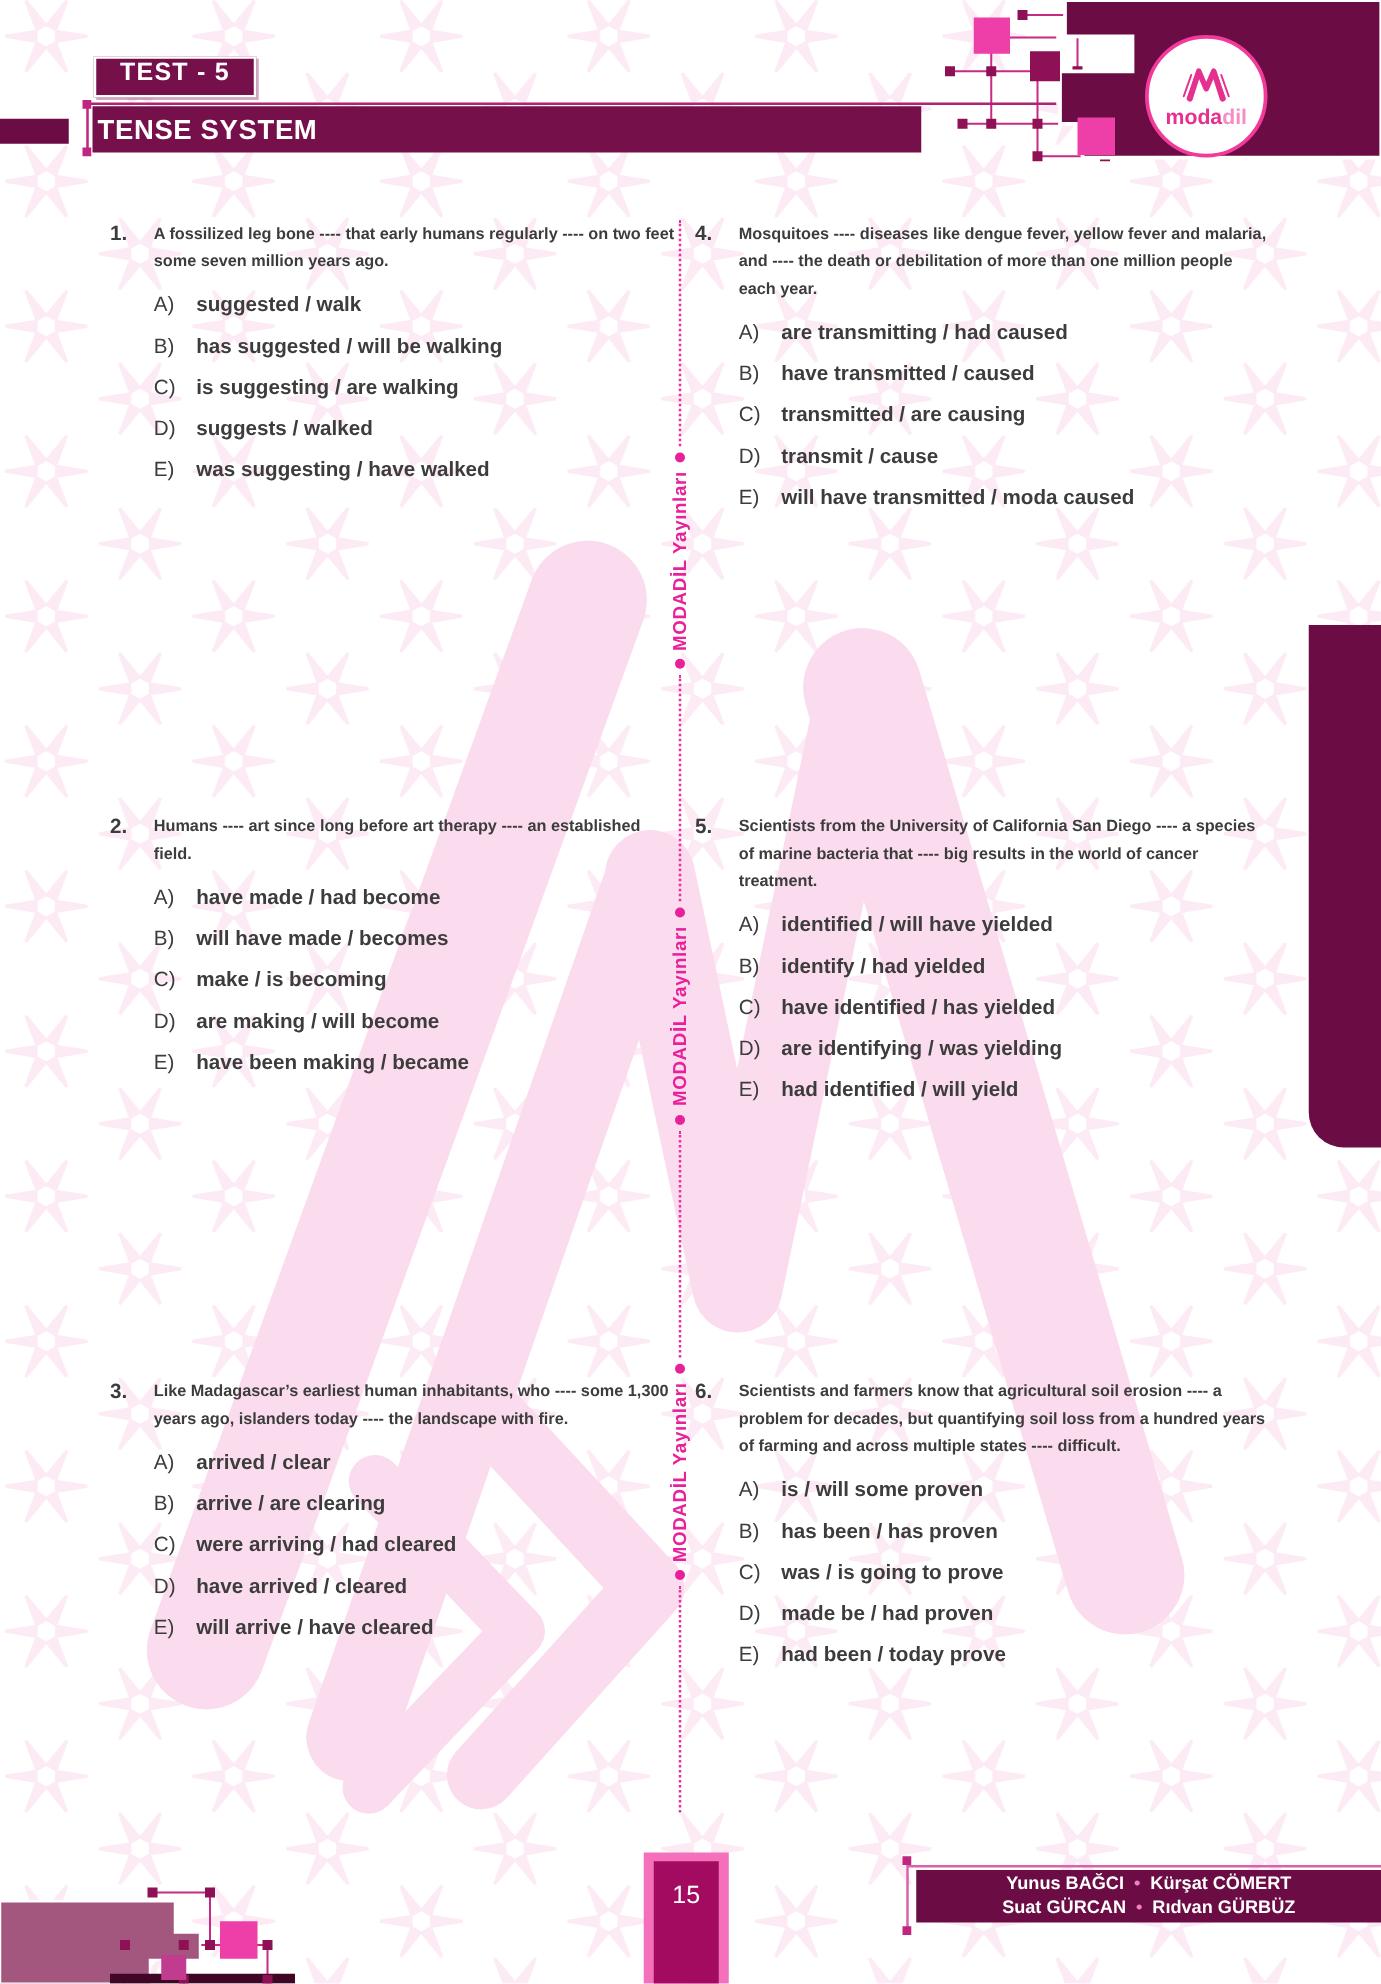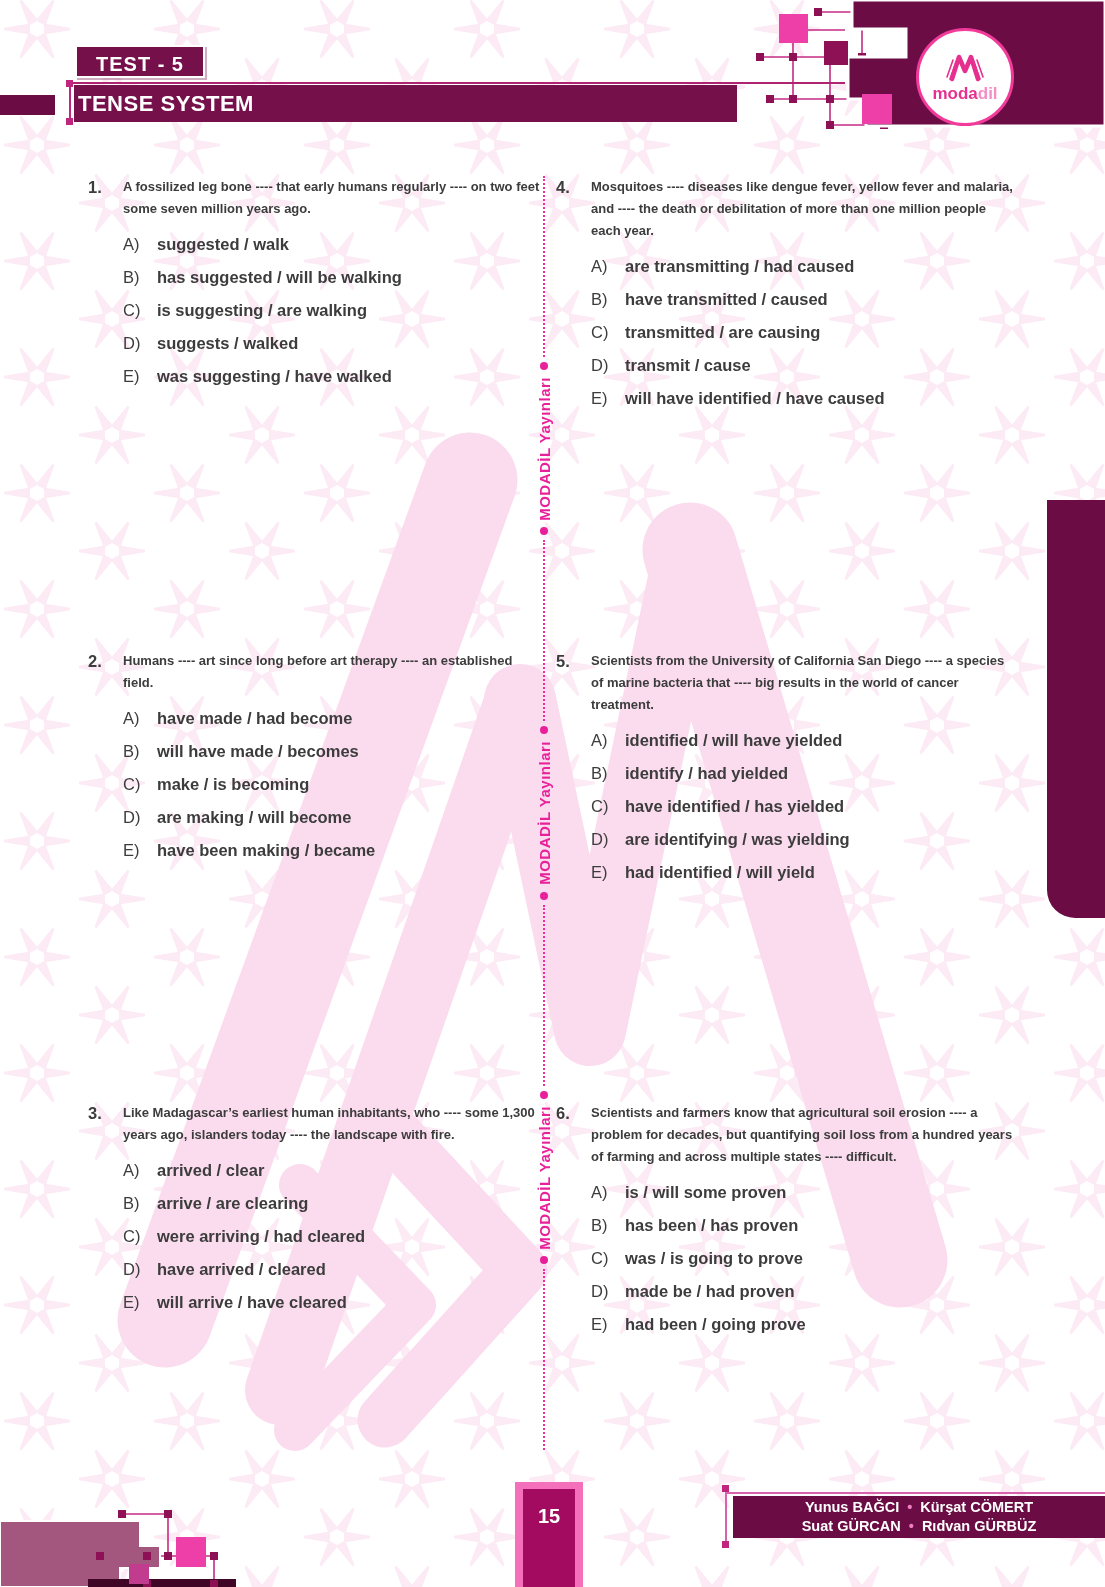--- a/index.html
+++ b/index.html
@@ -2,21 +2,21 @@
 <html><head>
 <meta charset="utf-8">
 <style>
   html,body{margin:0;padding:0;background:#ffffff;}
   .page{position:relative;width:1105px;height:1587px;overflow:hidden;background:#ffffff;
         font-family:"Liberation Sans", sans-serif;}
   .layer{position:absolute;left:0;top:0;width:1105px;height:1587px;pointer-events:none;}
 
   
   .test-box{position:absolute;left:75px;top:45px;width:130px;height:33px;background:#75104b;
-            border:2px solid #ffffff;box-sizing:border-box;display:flex;align-items:flex-end;justify-content:center;
+            border:2px solid #ffffff;box-sizing:border-box;display:flex;align-items:flex-start;justify-content:center;
             color:#ffffff;font-weight:bold;font-size:20px;letter-spacing:1px;z-index:6;
             box-shadow:2px 2px 0 rgba(117,16,75,.35);}
   .title-topline{position:absolute;left:70px;top:82px;width:775px;height:2px;background:#b02370;z-index:5;}
   .title-bar{position:absolute;left:74px;top:85px;width:663px;height:37px;background:#75104b;z-index:6;
              display:flex;align-items:center;color:#ffffff;font-weight:bold;font-size:22px;
              letter-spacing:.5px;padding-left:4px;box-sizing:border-box;}
   .left-stub{position:absolute;left:0;top:95px;width:55px;height:20px;background:#6b0d44;z-index:5;}
   .vline-h{position:absolute;left:69px;top:83px;width:2px;height:38px;background:#c0267e;z-index:7;}
   .handle{position:absolute;width:7px;height:7px;background:#c0267e;z-index:8;}
 
@@ -46,21 +46,21 @@
   .qbody{flex:1 1 auto;}
   .stem{font-weight:bold;font-size:13px;line-height:22px;margin-bottom:14px;}
   .option{display:flex;font-size:16.5px;line-height:21px;margin-bottom:12px;}
   .letter{width:34px;flex:0 0 auto;}
   .otext{flex:1 1 auto;font-weight:bold;}
 
   
   .pagenum-outer{position:absolute;left:515px;top:1482px;width:68px;height:105px;background:#f470bb;z-index:6;}
   .pagenum-inner{position:absolute;left:8px;top:7px;width:52px;height:98px;background:#a30b60;
                  color:#ffffff;font-size:20px;display:flex;justify-content:center;padding-top:16px;
-                 box-sizing:border-box;font-weight:bold;}
+                 box-sizing:border-box;}
   .authors-topline{position:absolute;left:726px;top:1492px;width:379px;height:2px;background:#d863ac;z-index:6;}
   .authors-vline{position:absolute;left:725px;top:1488px;width:2px;height:58px;background:#d863ac;z-index:6;}
   .authors-bar{position:absolute;left:733px;top:1496px;width:372px;height:42px;background:#6b0d44;z-index:6;
                display:flex;flex-direction:column;align-items:center;justify-content:center;
                color:#ffffff;font-weight:bold;font-size:14.5px;line-height:19px;}
   .authors-line{white-space:nowrap;}
   .authors-line .sep{color:#ef7fc0;padding:0 8px;}
 </style>
 </head>
 <body>
@@ -293,21 +293,21 @@
     <span class="otext">transmitted / are causing</span>
   </div>
 
   <div class="option">
     <span class="letter">D)</span>
     <span class="otext">transmit / cause</span>
   </div>
 
   <div class="option">
     <span class="letter">E)</span>
-    <span class="otext">will have identified / have caused</span>
+    <span class="otext">will have transmitted / moda caused</span>
   </div>
 </div>
     </div>
   </div>
 
   <div class="question" style="left: 556px; top: 650px; width: 462px;">
     <div class="qnum">5.</div>
     <div class="qbody">
       <div class="stem">Scientists from the University of California San Diego ---- a species of marine bacteria that ---- big results in the world of cancer treatment.</div>
       <div class="options">
@@ -359,21 +359,21 @@
     <span class="otext">was / is going to prove</span>
   </div>
 
   <div class="option">
     <span class="letter">D)</span>
     <span class="otext">made be / had proven</span>
   </div>
 
   <div class="option">
     <span class="letter">E)</span>
-    <span class="otext">had been / going prove</span>
+    <span class="otext">had been / today prove</span>
   </div>
 </div>
     </div>
   </div>
 </div>
 
   <svg style="position:absolute;left:0;top:1440px;width:270px;height:147px;z-index:5;" viewBox="0 1440 270 147">
     <g stroke="#c62a84" stroke-width="1.6">
       <line x1="122" y1="1514" x2="168" y2="1514"></line>
       <line x1="168" y1="1514" x2="168" y2="1556"></line>

